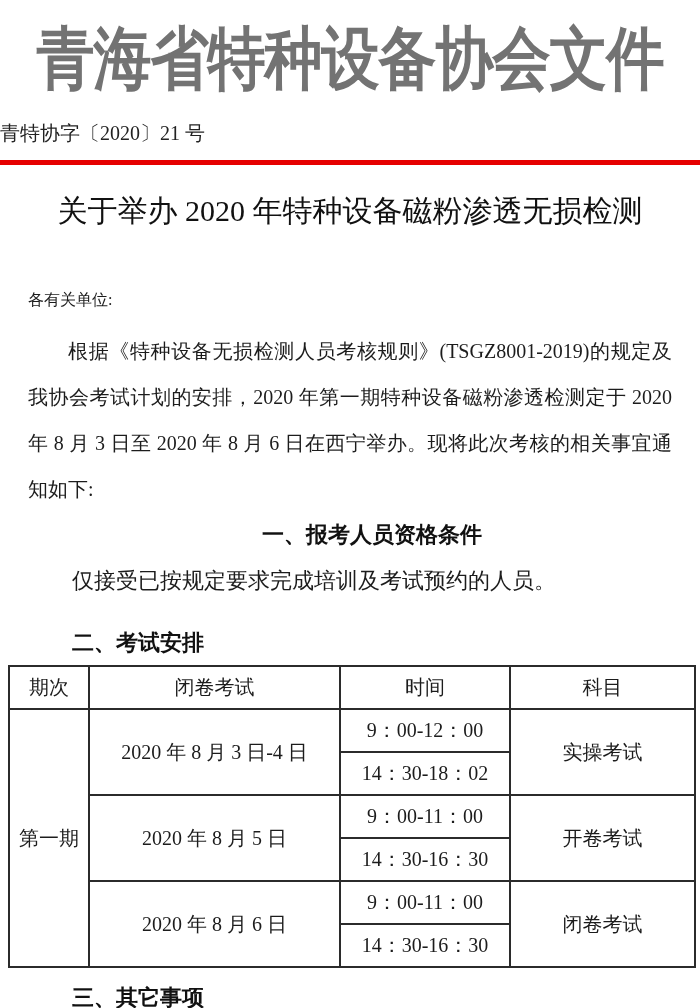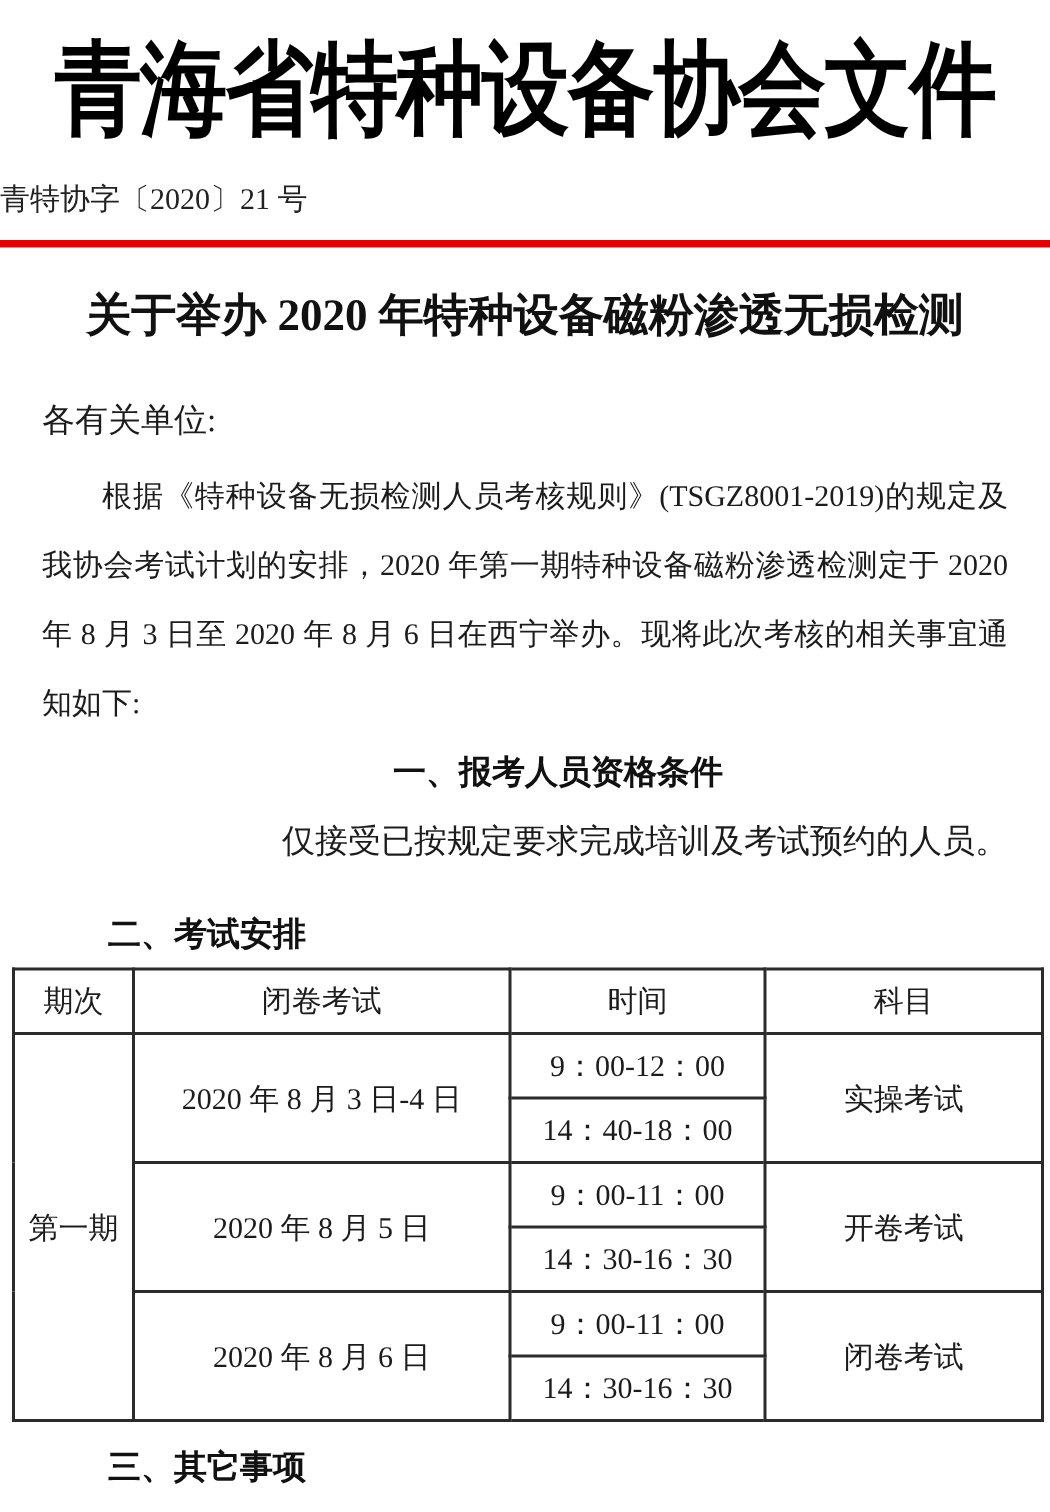--- a/index.html
+++ b/index.html
@@ -12,21 +12,21 @@
     color: #1c1c1c;
     position: relative;
   }
 
   
   .org-title {
     margin-top: 12px;
     height: 96px;
     line-height: 96px;
     text-align: center;
-    color: #000000;
+    color: #737373;
     font-weight: bold;
     font-family: "Liberation Serif", "DejaVu Serif", serif;
     font-size: 58px;
     letter-spacing: -1px;
     white-space: nowrap;
   }
   .org-title .stretch {
     display: inline-block;
     transform: scaleY(1.18);
     transform-origin: center center;
@@ -42,32 +42,32 @@
     margin-top: 14px;
     width: 700px;
     height: 5px;
     background: #e60000;
   }
 
   
   .doc-title {
     margin-top: 26px;
     text-align: center;
-    font-weight: bold;
+    font-weight: normal;
     font-size: 30px;
     line-height: 39px;
     color: #111;
     font-family: "Liberation Serif", "DejaVu Serif", serif;
   }
 
   
   .content { padding: 0 28px; }
   .salutation {
-    margin-top: 36px;
-    font-size: 22px;
+    margin-top: 56px;
+    font-size: 16px;
     line-height: 28px;
   }
   .paragraph {
     margin-top: 14px;
     font-size: 20px;
     line-height: 46px;
     text-align: justify;
     text-indent: 2em;
   }
   .heading {
@@ -77,21 +77,20 @@
     line-height: 30px;
     padding-left: 2em;
     color: #111;
   }
   .heading-1 { margin-top: 8px; text-align: center; }
   .plain-line {
     margin-top: 16px;
     font-size: 22px;
     line-height: 30px;
     padding-left: 2em;
-    text-align: right;
   }
   .heading-2 { margin-top: 32px; }
   .heading-3 { margin-top: 15px; }
 
   
   .exam-table-wrap { padding: 0 6px 0 8px; margin-top: 7px; }
   table.exam {
     width: 100%;
     border-collapse: collapse;
     table-layout: fixed;
@@ -149,21 +148,21 @@
         <th>时间</th>
         <th>科目</th>
       </tr>
       <tr>
         <td rowspan="6">第一期</td>
         <td rowspan="2">2020 年 8 月 3 日-4 日</td>
         <td>9：00-12：00</td>
         <td rowspan="2">实操考试</td>
       </tr>
       <tr>
-        <td>14：40-18：00</td>
+        <td>14：30-18：02</td>
       </tr>
       <tr>
         <td rowspan="2">2020 年 8 月 5 日</td>
         <td>9：00-11：00</td>
         <td rowspan="2">开卷考试</td>
       </tr>
       <tr>
         <td>14：30-16：30</td>
       </tr>
       <tr>

